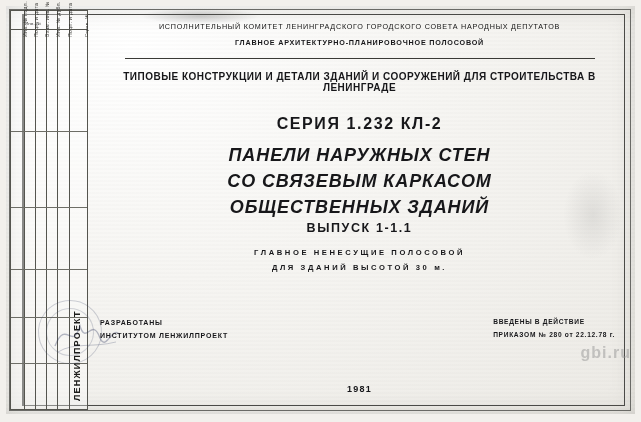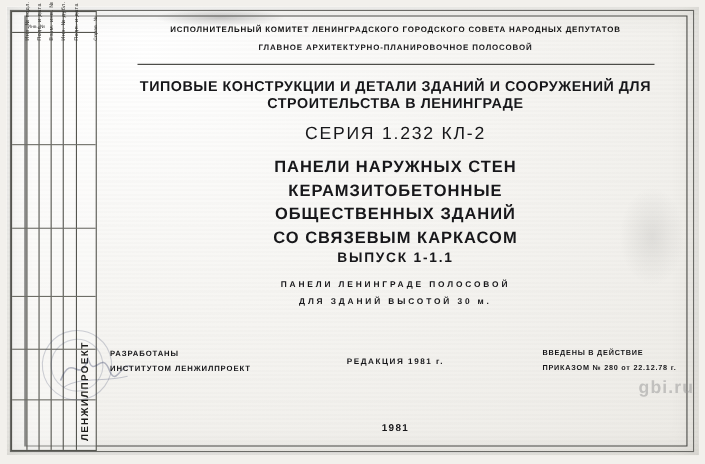--- a/index.html
+++ b/index.html
@@ -132,54 +132,55 @@
     left: 92px;
     top: 14px;
     width: 535px;
     height: 392px;
     text-align: center;
     color: #17171a;
   }
   .org1 {
     margin-top: 8px;
     font-size: 7.2px;
-    font-weight: bold;
+    font-weight: normal;
     letter-spacing: 0.75px;
     color: #111;
   }
   .org2 {
     margin-top: 7px;
     font-size: 7.2px;
     font-weight: bold;
     letter-spacing: 0.8px;
   }
   .rule-top {
     margin: 11px auto 0;
     width: 470px;
     height: 0;
     border-top: 1px solid #3a3a36;
   }
   .subtitle {
     margin-top: 12px;
-    font-size: 13px;
+    font-size: 10px;
     font-weight: bold;
     letter-spacing: 0.5px;
   }
   .series {
-    margin-top: 12px;
+    margin-top: 22px;
     font-size: 16px;
-    font-weight: normal;
+    font-weight: bold;
     letter-spacing: 1.6px;
   }
   .maintitle {
     margin-top: 10px;
-    font-size: 15px;
+    font-size: 18px;
     font-weight: bold;
     letter-spacing: 0.9px;
     line-height: 1.44;
+    font-style: italic;
   }
   .maintitle div { white-space: nowrap; }
   .issue {
     font-size: 12.5px;
     font-weight: bold;
     letter-spacing: 1.6px;
   }
   .desc {
     margin-top: 11px;
     font-size: 7.6px;
@@ -354,38 +355,36 @@
   <div class="content">
     <div class="org1">ИСПОЛНИТЕЛЬНЫЙ КОМИТЕТ ЛЕНИНГРАДСКОГО ГОРОДСКОГО СОВЕТА НАРОДНЫХ ДЕПУТАТОВ</div>
     <div class="org2">ГЛАВНОЕ АРХИТЕКТУРНО-ПЛАНИРОВОЧНОЕ ПОЛОСОВОЙ</div>
     <div class="rule-top"></div>
     <div class="subtitle">ТИПОВЫЕ КОНСТРУКЦИИ И ДЕТАЛИ ЗДАНИЙ И СООРУЖЕНИЙ ДЛЯ СТРОИТЕЛЬСТВА В ЛЕНИНГРАДЕ</div>
 
     <div class="series">СЕРИЯ 1.232 КЛ-2</div>
 
     <div class="maintitle">
       <div>ПАНЕЛИ НАРУЖНЫХ СТЕН</div>
-      <div>КЕРАМЗИТОБЕТОННЫЕ</div>
+      <div>СО СВЯЗЕВЫМ КАРКАСОМ</div>
       <div>ОБЩЕСТВЕННЫХ ЗДАНИЙ</div>
-      <div>СО СВЯЗЕВЫМ КАРКАСОМ</div>
     </div>
 
     <div class="issue">ВЫПУСК 1-1.1</div>
 
     <div class="desc">
-      <div>ПАНЕЛИ  ЛЕНИНГРАДЕ   ПОЛОСОВОЙ</div>
+      <div>ГЛАВНОЕ  НЕНЕСУЩИЕ   ПОЛОСОВОЙ</div>
       <div>ДЛЯ  ЗДАНИЙ  ВЫСОТОЙ 30 м.</div>
     </div>
 
     <div class="bottom">
       <div class="bl">
         <div>РАЗРАБОТАНЫ</div>
         <div>ИНСТИТУТОМ   ЛЕНЖИЛПРОЕКТ</div>
       </div>
-      <div class="bc">РЕДАКЦИЯ 1981 г.</div>
       <div class="br">
         <div>ВВЕДЕНЫ  В  ДЕЙСТВИЕ</div>
         <div>ПРИКАЗОМ № 280 от 22.12.78 г.</div>
       </div>
     </div>
 
     <div class="year">1981</div>
   </div>
 
   <div class="watermark">gbi.ru</div>

